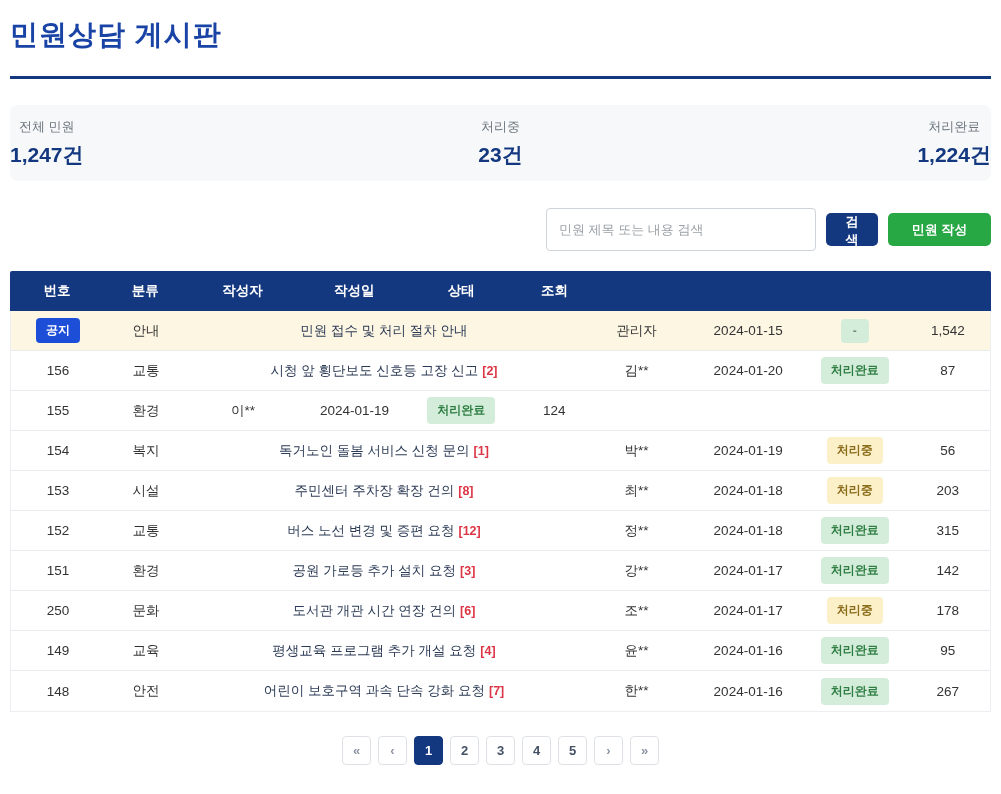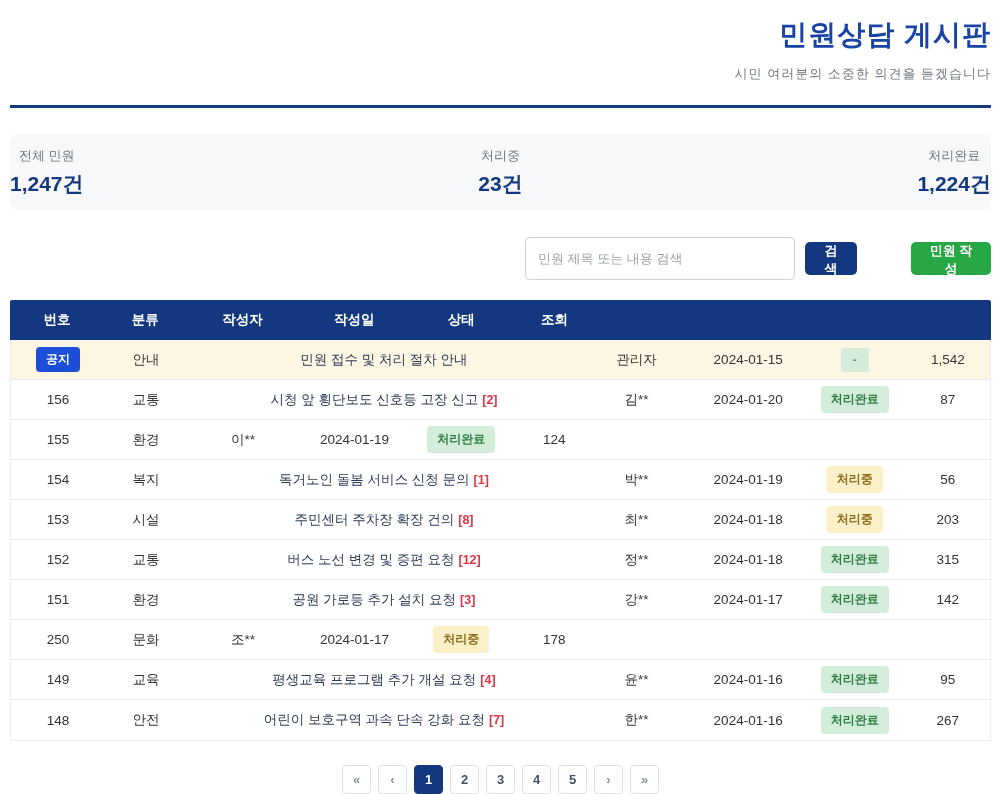--- a/index.html
+++ b/index.html
@@ -5,21 +5,21 @@
   * { margin:0; padding:0; box-sizing:border-box; }
   html,body { background:#ffffff; }
   body {
     width:1001px; height:794px; margin:0 auto;
     font-family:"Liberation Sans","DejaVu Sans",sans-serif;
     color:#333;
   }
   .page { width:1001px; padding:0 10px; }
 
   
-  .board-header { text-align:right; padding-top:16px; padding-bottom:22px; border-bottom:3px solid #14387f; }
+  .board-header { text-align:left; padding-top:16px; padding-bottom:22px; border-bottom:3px solid #14387f; }
   .board-title { font-size:28px; font-weight:bold; color:#1a43a6; letter-spacing:1px; }
   .board-subtitle { margin-top:11px; font-size:13px; color:#6c757d; letter-spacing:1px; }
 
   
   .stats-box {
     margin-top:26px; height:76px; background:#f6f8fa; border-radius:8px;
     display:flex; align-items:center; justify-content:space-between; gap:46px;
   }
   .stat-item { text-align:center; }
   .stat-label { font-size:13px; color:#6c757d; }
@@ -32,21 +32,21 @@
     padding:4px 12px; font-size:13px; color:#333; outline:none;
     font-family:"Liberation Sans","DejaVu Sans",sans-serif;
   }
   .search-input::placeholder { color:#9aa0a6; }
   .btn {
     height:33px; border:none; border-radius:5px; cursor:pointer;
     font-size:13px; font-weight:bold; color:#fff; padding:0 15px;
     font-family:"Liberation Sans","DejaVu Sans",sans-serif;
   }
   .btn-search { background:#14387f; width:52px; }
-  .btn-write { background:#28a745; width:80px;margin-left:44px; }
+  .btn-write { background:#28a745; width:103px; }
 
   
   .board-table { margin-top:20px; width:100%; font-size:13.5px; }
   .t-row { display:flex; align-items:center; height:40px; }
   .t-head { background:#14387f; color:#fff; font-weight:bold; border-radius:2px 2px 0 0; }
   .t-body { border:1px solid #eceef1; border-top:none; }
   .t-body .t-row { background:#fff; border-bottom:1px solid #e9ecef; }
   .t-body .t-row:last-child { border-bottom:none; }
   .t-body .t-row.notice { background:#fdf6e3; }
   .c { text-align:center; }
@@ -79,21 +79,20 @@
   .page-btn.arrow { color:#8a94a3; }
   .page-btn.active { background:#14387f; border-color:#14387f; color:#fff; }
 </style>
 </head>
 <body>
 
 <div class="page">
 
   <div class="board-header">
     <div class="board-title">민원상담 게시판</div>
-    <div class="board-subtitle">시민 여러분의 소중한 의견을 듣겠습니다</div>
   </div>
 
   <div class="stats-box">
     <div class="stat-item">
       <div class="stat-label">전체 민원</div>
       <div class="stat-value">1,247건</div>
     </div>
     <div class="stat-item">
       <div class="stat-label">처리중</div>
       <div class="stat-value">23건</div>
@@ -178,20 +177,21 @@
           <div class="c c-cat">환경</div>
           <div class="c c-title"><span class="row-title">공원 가로등 추가 설치 요청</span><span class="comment-count">[3]</span></div>
           <div class="c c-auth">강**</div>
           <div class="c c-date">2024-01-17</div>
           <div class="c c-stat"><span class="badge-status st-done">처리완료</span></div>
           <div class="c c-view">142</div>
         </div>
         <div class="t-row">
           <div class="c c-no">250</div>
           <div class="c c-cat">문화</div>
+          <div class="c c-title"><span class="row-title">도서관 개관 시간 연장 건의</span><span class="comment-count">[6]</span></div>
           <div class="c c-auth">조**</div>
           <div class="c c-date">2024-01-17</div>
           <div class="c c-stat"><span class="badge-status st-progress">처리중</span></div>
           <div class="c c-view">178</div>
         </div>
         <div class="t-row">
           <div class="c c-no">149</div>
           <div class="c c-cat">교육</div>
           <div class="c c-title"><span class="row-title">평생교육 프로그램 추가 개설 요청</span><span class="comment-count">[4]</span></div>
           <div class="c c-auth">윤**</div>

